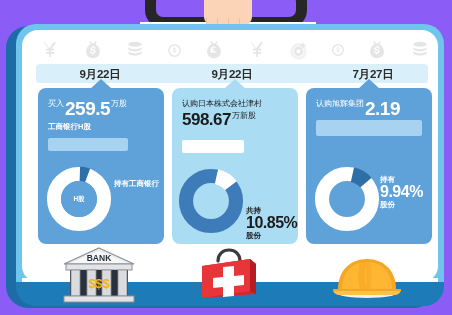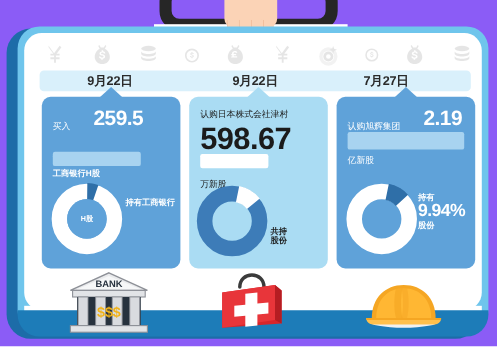--- a/index.html
+++ b/index.html
@@ -63,40 +63,40 @@
     position:absolute;left:36px;top:64px;width:392px;height:19px;
     background:#d9f0fb;border-radius:4px;
   }
   .date-lbl{
     position:absolute;top:65px;height:18px;line-height:18px;
     font-size:11.5px;font-weight:bold;color:#2a2a2a;text-align:center;
     letter-spacing:-.2px;
   }
   .d1{left:40px;width:120px;}
   .d2{left:172px;width:120px;}
-  .d3{left:296px;width:110px;}
+  .d3{left:318px;width:110px;}
 
   
   .card{
     position:absolute;top:88px;width:126px;height:156px;border-radius:8px;
   }
   .card .notch{
     position:absolute;top:-9px;left:50%;margin-left:-11px;
     width:0;height:0;border-left:11px solid transparent;
     border-right:11px solid transparent;
   }
   .c1{left:38px;background:#5fa2d9;}
   .c1 .notch{border-bottom:10px solid #5fa2d9;}
   .c2{left:172px;background:#aadcf3;}
   .c2 .notch{border-bottom:10px solid #aadcf3;}
   .c3{left:306px;background:#5fa2d9;}
   .c3 .notch{border-bottom:10px solid #5fa2d9;}
 
   .hd{position:absolute;left:10px;right:8px;top:10px;}
-  .hd-line{display:flex;align-items:flex-end;flex-wrap:wrap;gap:20px;}
+  .hd-line{display:flex;align-items:flex-start;flex-wrap:wrap;}
   .t-lead{font-size:8px;font-weight:normal;}
   .t-num{font-size:19px;font-weight:bold;letter-spacing:-.5px;margin:0 1px;}
   .t-unit{font-size:8px;font-weight:normal;}
   .t-sub{font-size:7.5px;font-weight:bold;margin-top:2px;display:block;}
   .dark-txt{color:#1b1b1b;}
   .light-txt{color:#ffffff;}
 
   .bar{position:absolute;left:10px;height:13px;border-radius:2px;}
   .bar-w{background:#fff;}
   .bar-l{background:#a8d3f0;}
@@ -216,33 +216,34 @@
     <div class="pct-box" style="left:76px;top:92px;">
       <span class="pct-top light-txt">持有工商银行</span>
     </div>
   </div>
 
   <div class="card c2">
     <div class="notch"></div>
     <div class="hd">
       <span class="t-lead dark-txt" style="display:block;">认购日本株式会社津村</span>
       <div class="hd-line" style="margin-top:1px;">
-        <span class="t-num dark-txt" style="font-size:28px;margin-left:0;">598.67</span>
+        <span class="t-num dark-txt" style="font-size:17px;margin-left:0;">598.67</span>
         <span class="t-unit dark-txt">万新股</span>
       </div>
     </div>
     <div class="bar bar-w" style="top:52px;width:62px;"></div>
 
     <svg class="donut" style="left:6px;top:80px;" width="66" height="66" viewBox="0 0 42 42">
       <circle cx="21" cy="21" r="15.9" fill="transparent" stroke="#3d7cb8" stroke-width="9"></circle>
       <circle cx="21" cy="21" r="15.9" fill="transparent" stroke="#ffffff" stroke-width="9.6" stroke-dasharray="10.85 89.15" stroke-dashoffset="22"></circle>
     </svg>
 
     <div class="pct-box" style="left:74px;top:88px;margin-top:31px;">
       <span class="pct-top dark-txt">共持</span>
+      <span class="pct-num dark-txt">10.85%</span>
       <span class="pct-bot dark-txt">股份</span>
     </div>
   </div>
 
   <div class="card c3">
     <div class="notch"></div>
     <div class="hd">
       <div class="hd-line">
         <span class="t-lead light-txt">认购旭辉集团</span>
         <span class="t-num light-txt">2.19</span>

